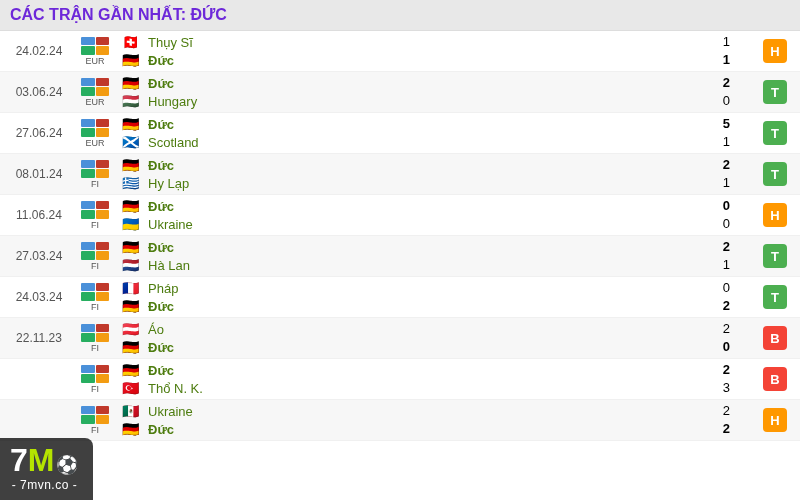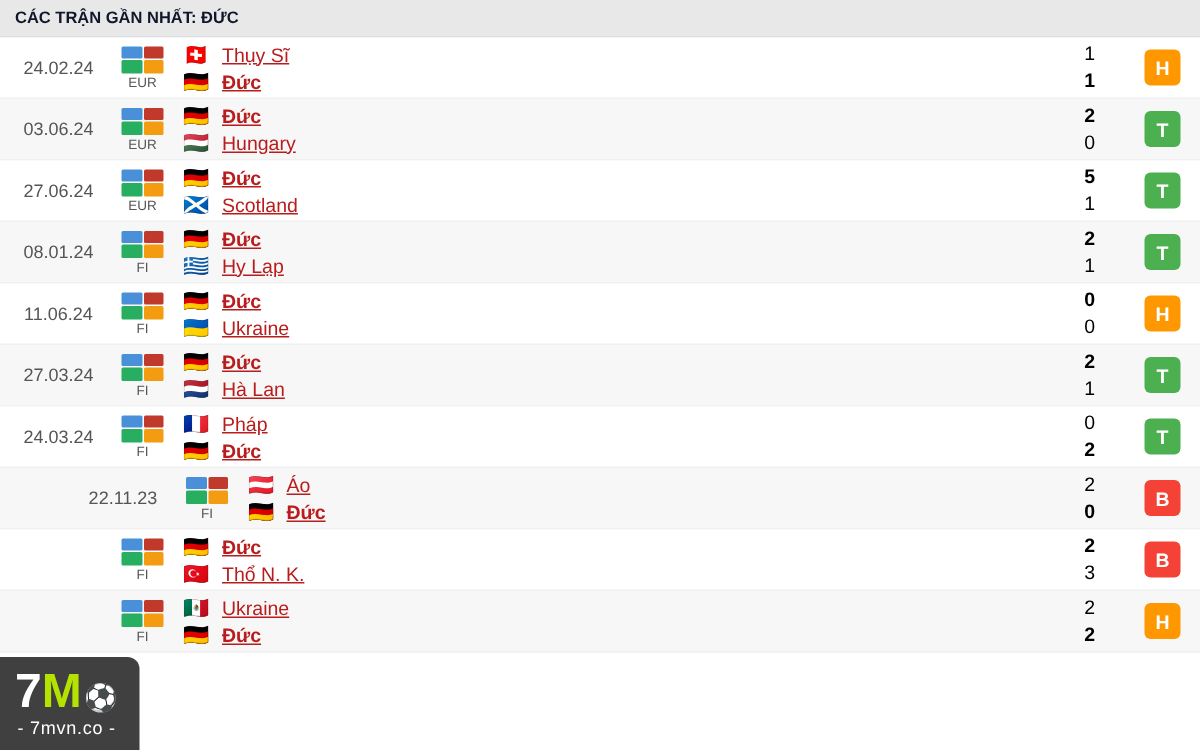--- a/index.html
+++ b/index.html
@@ -13,22 +13,22 @@
       position: relative;
     }
     .container {
       width: 800px;
       background: #fff;
     }
     .header {
       background: #e8e8e8;
       padding: 6px 10px;
       font-weight: bold;
-      font-size: 11px;
-      color: #0f172a;
+      font-size: 16px;
+      color: #6d28d9;
       border-bottom: 1px solid #ddd;
     }
     .match-row {
       display: flex;
       align-items: center;
       border-bottom: 1px solid #f0f0f0;
       min-height: 32px;
       padding: 2px 0;
     }
     .match-row:nth-child(even) {
@@ -67,22 +67,21 @@
       margin-right: 6px;
       flex-shrink: 0;
       display: inline-flex;
       align-items: center;
       justify-content: center;
       font-size: 14px;
       line-height: 1;
     }
     .team-name {
       font-size: 13px;
-      color: #b91c1c;
-      text-decoration: underline;
+      color: #4d7c0f;
     }
     .team-name.bold {
       font-weight: bold;
     }
     .result-col {
       width: 50px;
       display: flex;
       align-items: center;
       justify-content: center;
       flex-shrink: 0;
@@ -375,21 +374,21 @@
           </div>
         </div>
         <div style="display: flex; flex-direction: column; align-items: flex-end; margin-right: 20px;">
           <div style="height: 18px; line-height: 18px; font-size: 13px;">0</div>
           <div style="height: 18px; line-height: 18px; font-size: 13px; font-weight: bold;">2</div>
         </div>
         <div class="result-col">
           <div class="result-badge result-w">T</div>
         </div>
       </div>
-      <div class="match-row" style="background: rgb(247, 247, 247); padding-left: 43px;">
+      <div class="match-row" style="background: rgb(247, 247, 247);">
         <div class="date-col">22.11.23</div>
         <div class="comp-col">
           <div style="display: flex; flex-direction: column; align-items: center;">
             <div style="width: 28px; height: 18px; display: grid; grid-template-columns: 1fr 1fr; grid-template-rows: 1fr 1fr; gap: 1px;">
               <div style="background: rgb(74, 144, 217); border-radius: 1px;"></div>
               <div style="background: rgb(192, 57, 43); border-radius: 1px;"></div>
               <div style="background: rgb(39, 174, 96); border-radius: 1px;"></div>
               <div style="background: rgb(243, 156, 18); border-radius: 1px;"></div>
             </div>
             <div style="font-size: 9px; color: rgb(85, 85, 85); text-align: center; margin-top: 1px; width: 28px;">FI</div>

